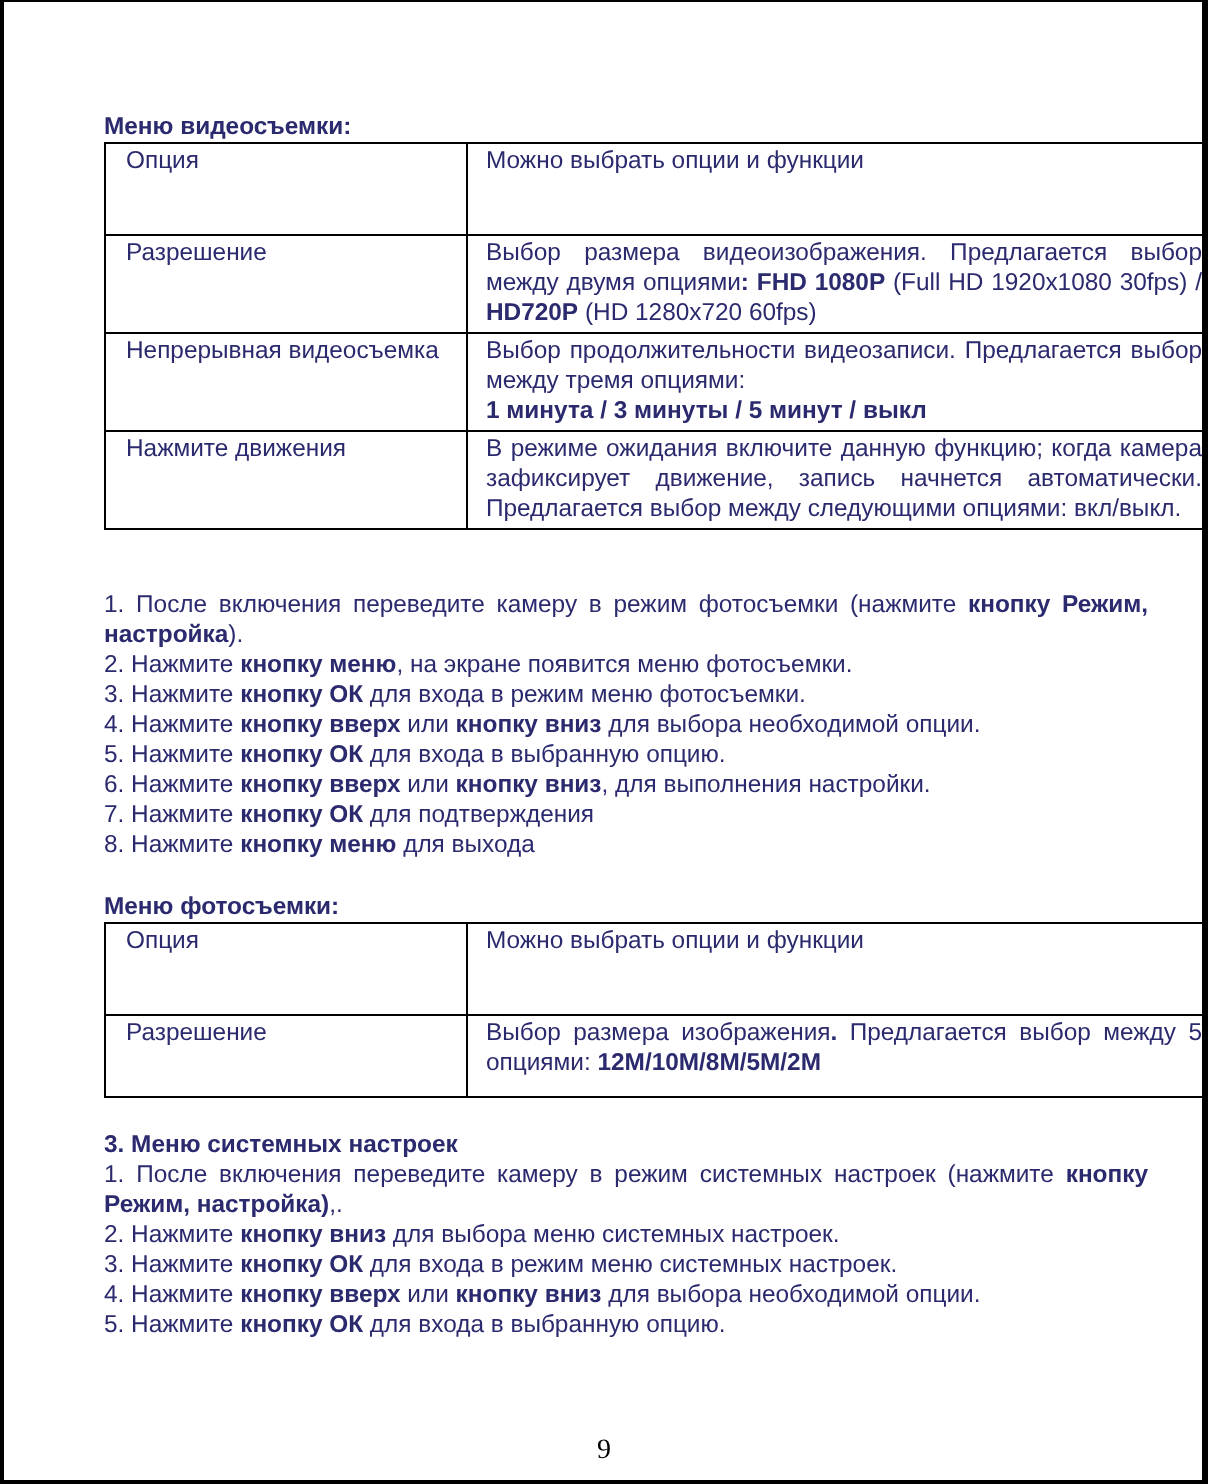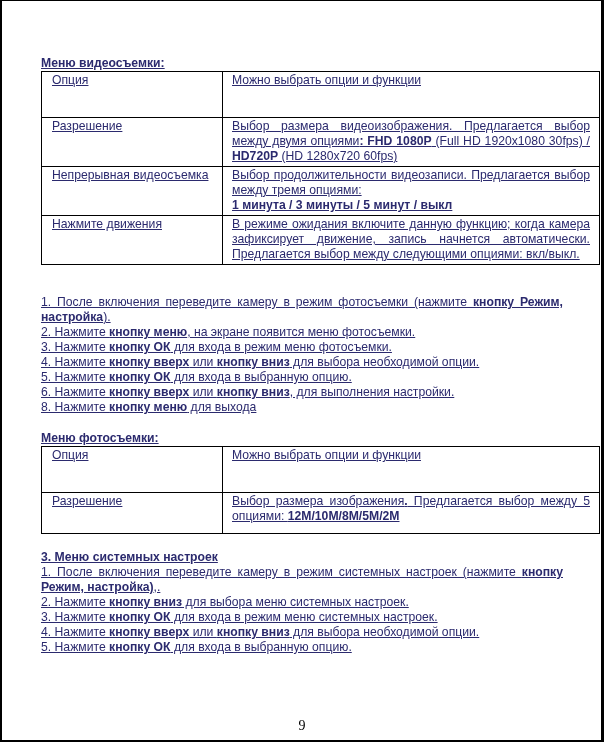--- a/index.html
+++ b/index.html
@@ -3,21 +3,21 @@
   <meta charset="utf-8">
   <style>
     * { box-sizing: border-box; margin: 0; padding: 0; }
     html, body { width: 604px; height: 742px; background: #ffffff; overflow: hidden; }
     body { position: relative; font-family: "Liberation Sans", sans-serif; color: #2b2a6e; }
     .page-frame {
       position: absolute; left: 0; top: 0; width: 604px; height: 742px;
       border-top: 1px solid #000; border-left: 2px solid #000;
       border-right: 3px solid #000; border-bottom: 2px solid #000;
     }
-    .content { position: absolute; left: 41px; top: 56px; width: 522px; font-size: 12.2px; line-height: 15px; text-decoration: underline; }
+    .content { position: absolute; left: 52px; top: 56px; width: 522px; font-size: 12.2px; line-height: 15px; }
     .heading { font-weight: bold; font-size: 12.2px; line-height: 15px; }
     b, .b { font-weight: bold; text-align: center; }
     table.opts { border-collapse: collapse; width: 559px; margin-top: 0; }
     table.opts td { border: 1.5px solid #000; vertical-align: top; padding: 1px 10px 2px 10px; font-size: 12.2px; line-height: 15px; }
     table.opts td.c1 { width: 181px; }
     table.opts td.c2 { text-align: justify; padding-left: 9px; padding-right: 9px; }
     .row-opt td { height: 46px; }
     .steps p { margin: 0; }
     .just { text-align: justify; }
     .gap-s { height: 30px; }
@@ -58,20 +58,21 @@
 
   <div class="gap-s"></div>
 
   <div class="steps">
     <p class="just"><span>1.  После включения переведите камеру в режим фотосъемки (нажмите </span><b>кнопку Режим, настройка</b><span>).</span></p>
     <p><span>2. Нажмите </span><b>кнопку меню</b><span>, на экране появится меню фотосъемки.</span></p>
     <p><span>3. Нажмите </span><b>кнопку ОК</b><span> для входа в режим меню фотосъемки.</span></p>
     <p><span>4. Нажмите </span><b>кнопку вверх</b><span> или </span><b>кнопку вниз</b><span> для выбора необходимой опции.</span></p>
     <p><span>5. Нажмите </span><b>кнопку ОК</b><span> для входа в выбранную опцию.</span></p>
     <p><span>6. Нажмите </span><b>кнопку вверх</b><span> или </span><b>кнопку вниз</b><span>, для выполнения настройки.</span></p>
+    <p><span>7. Нажмите </span><b>кнопку ОК</b><span> для подтверждения</span></p>
     <p><span>8. Нажмите </span><b>кнопку меню</b><span> для выхода</span></p>
   </div>
 
   <div class="gap-m"></div>
 
   <div class="heading">Меню фотосъемки:</div>
   <table class="opts">
     <tbody>
         <tr class="row-opt">
       <td class="c1">Опция</td>

